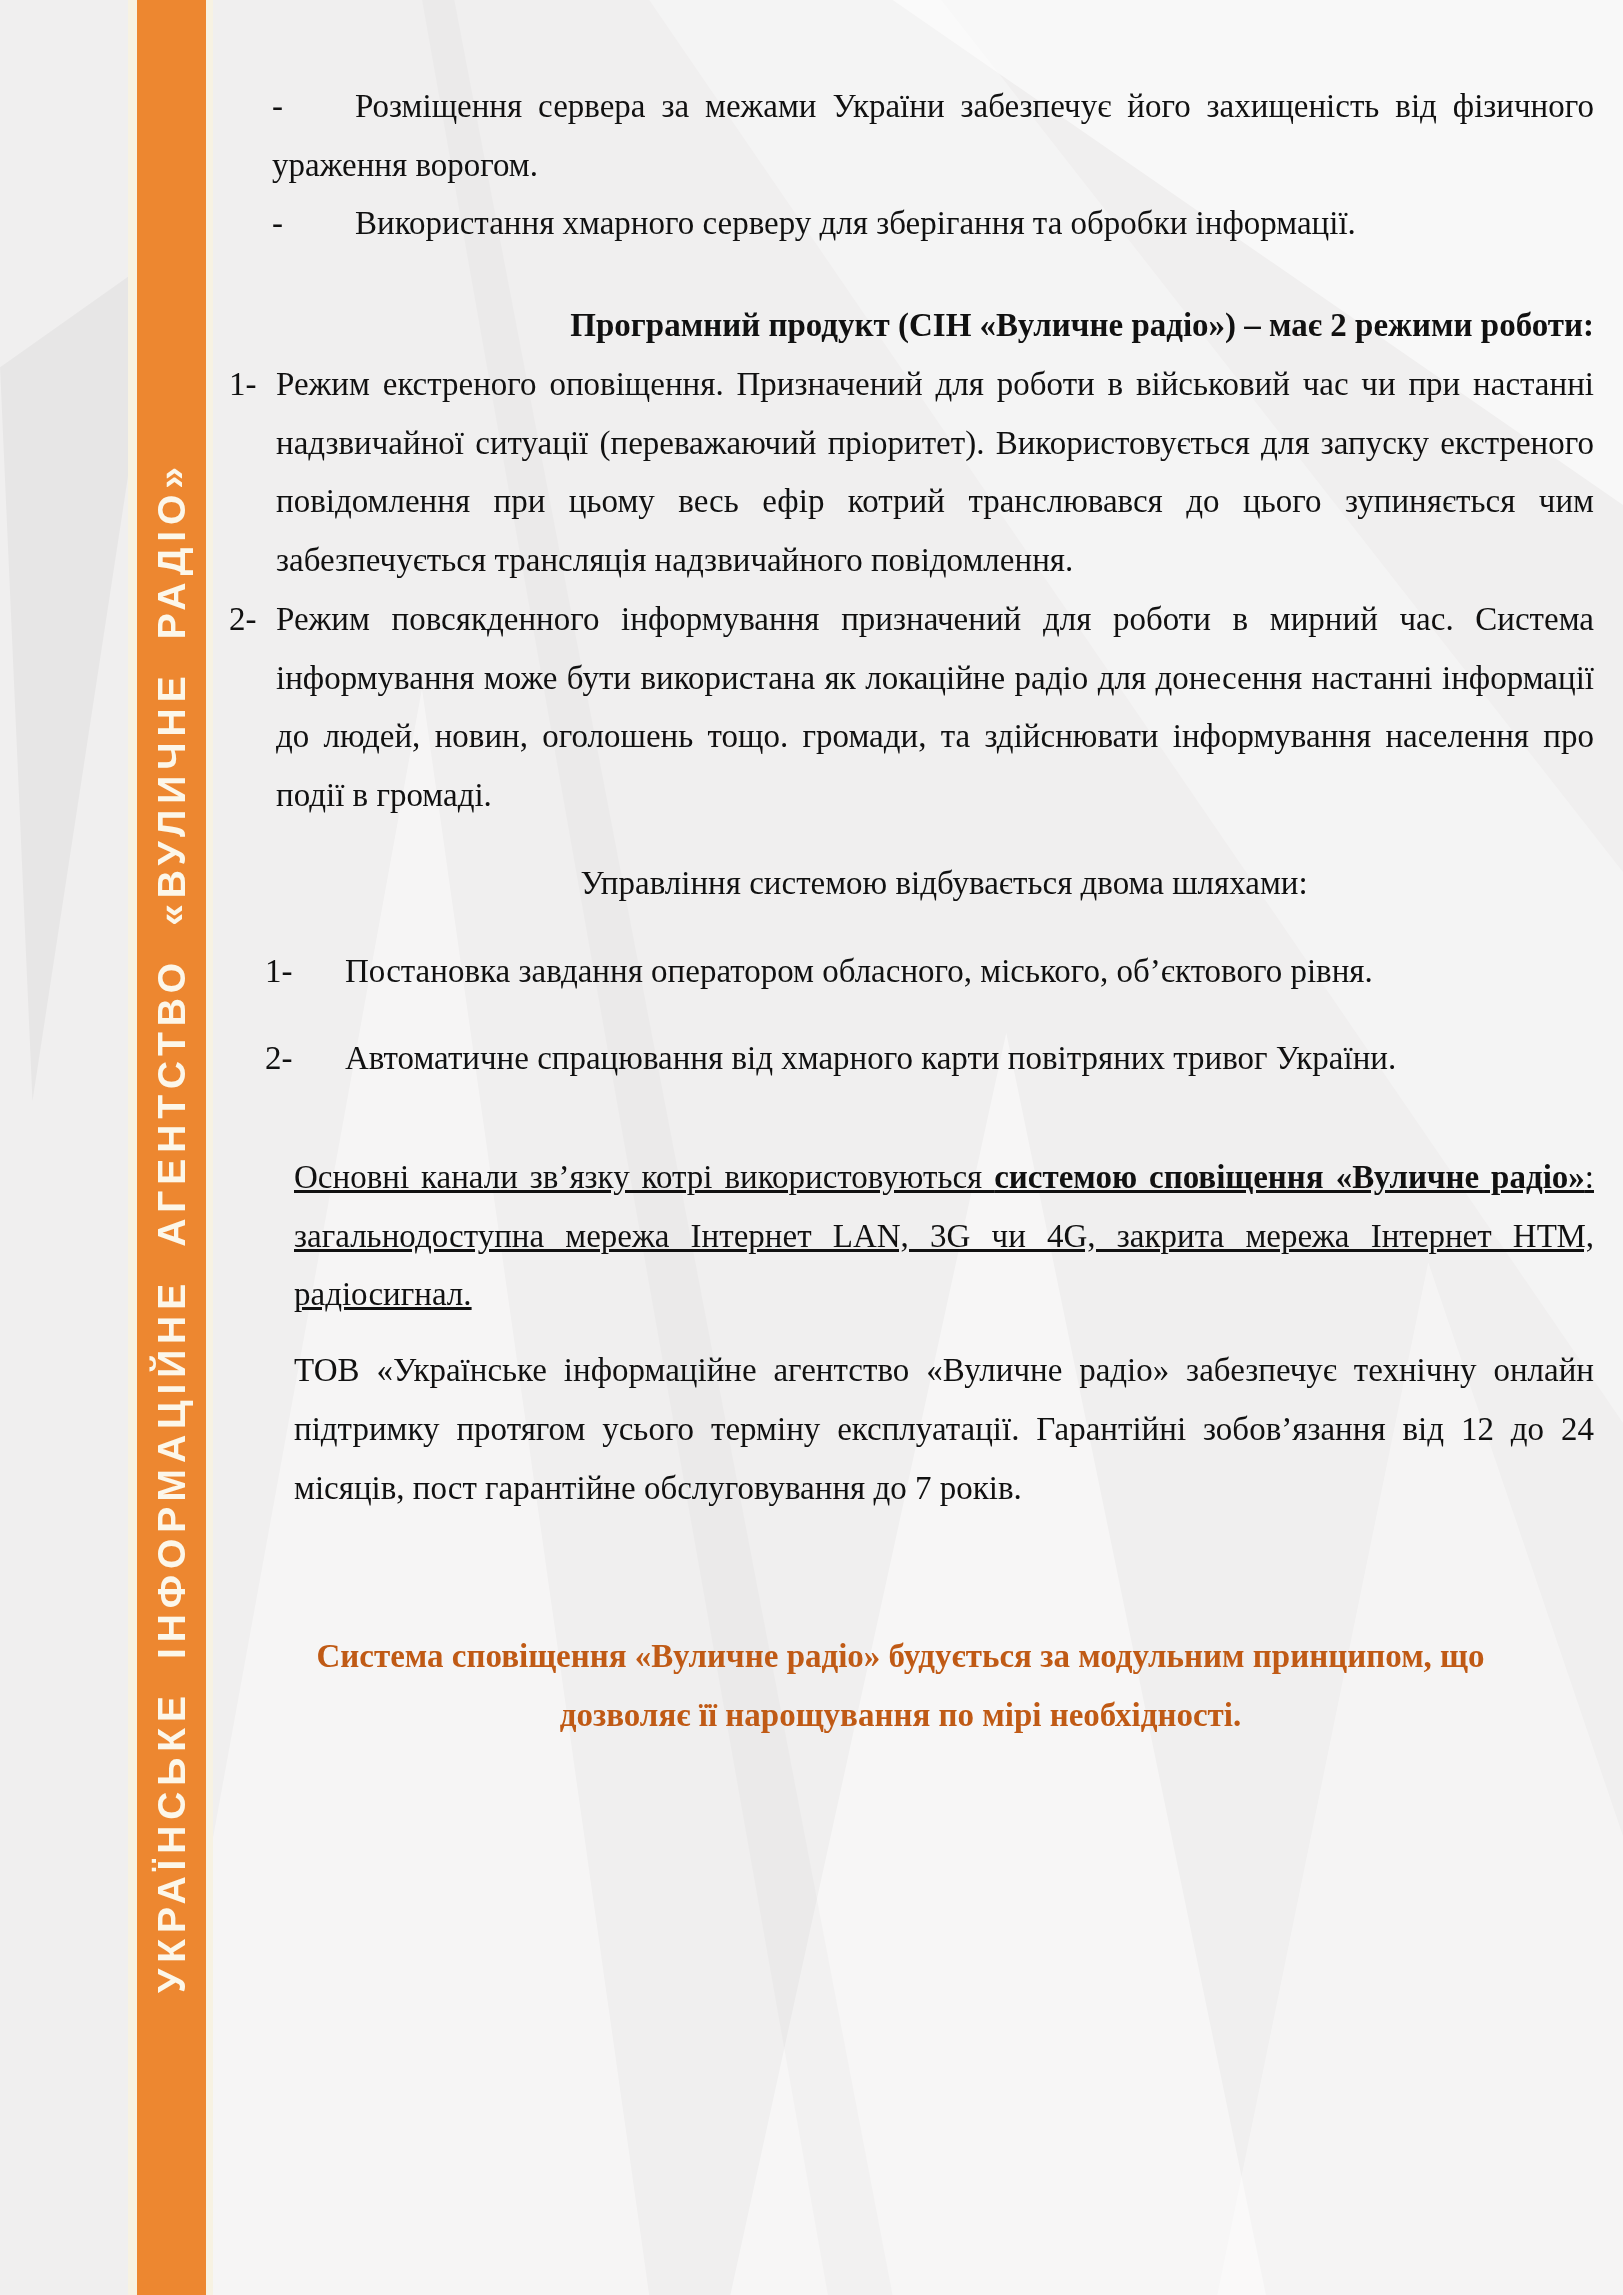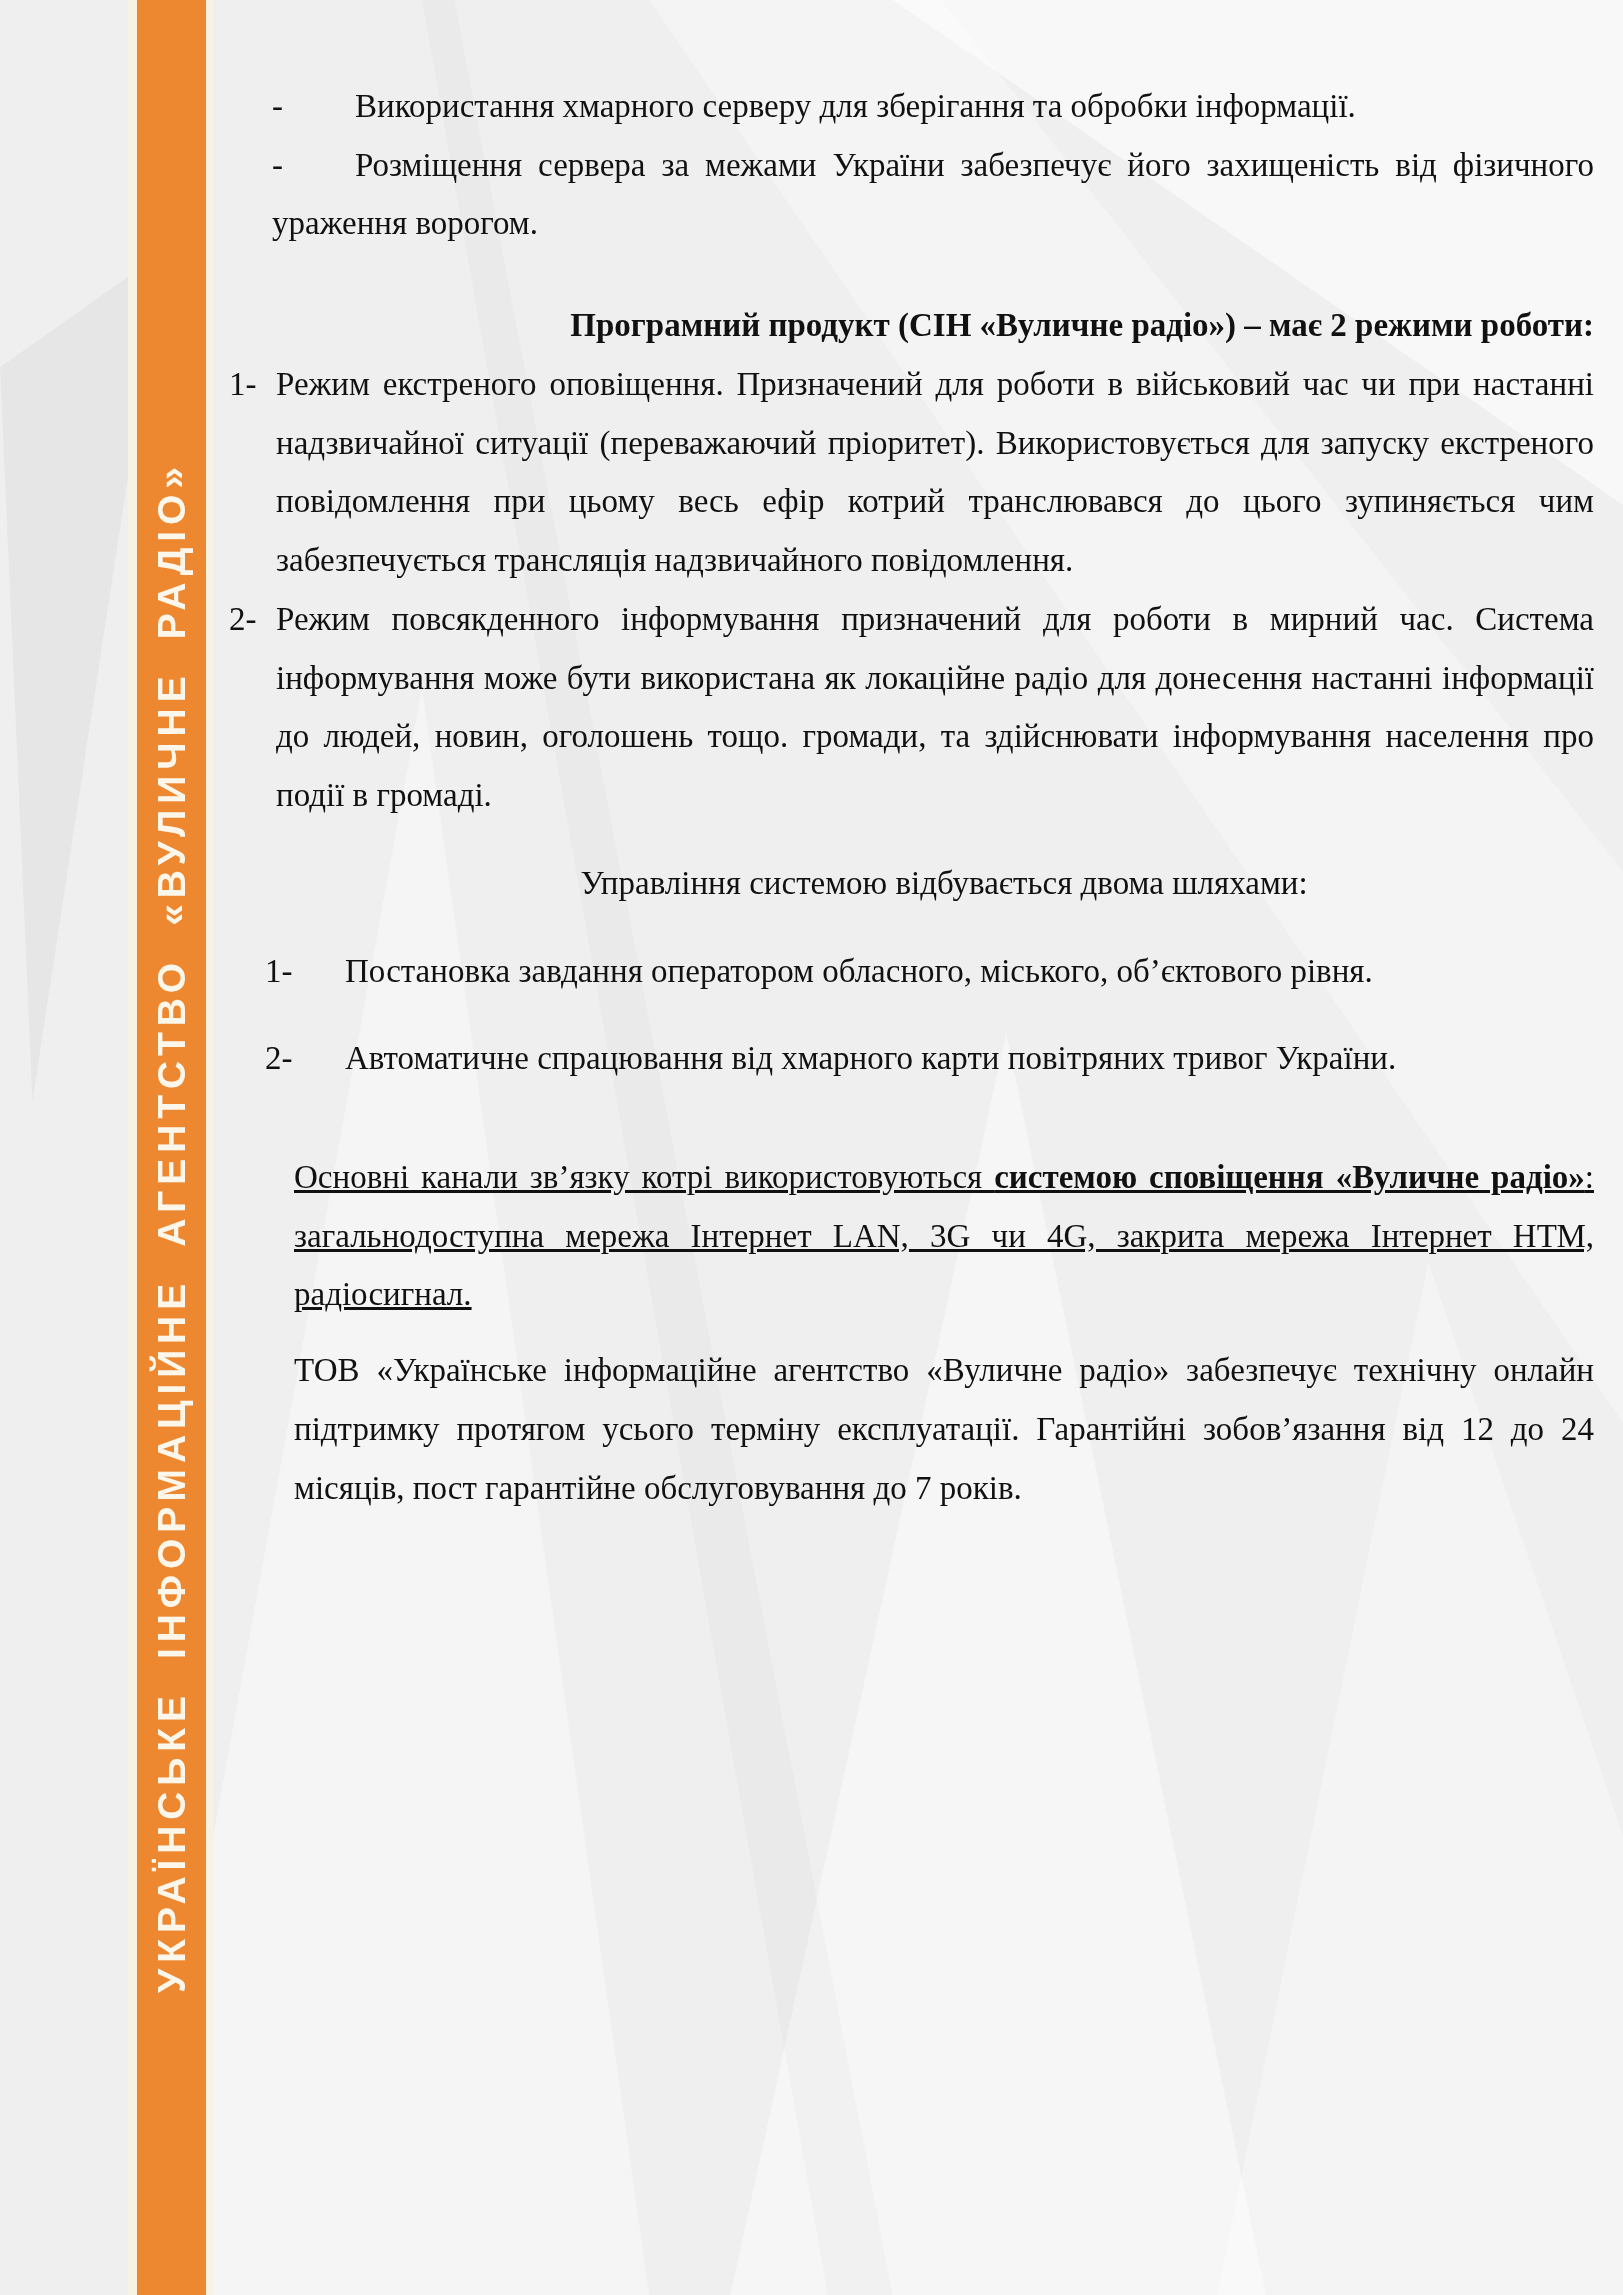--- a/index.html
+++ b/index.html
@@ -102,37 +102,38 @@
     <div class="f6"></div>
     <div class="f7"></div>
   </div>
 
   <div class="band">
     <div class="band-text">УКРАЇНСЬКЕ ІНФОРМАЦІЙНЕ АГЕНТСТВО «ВУЛИЧНЕ РАДІО»</div>
   </div>
 
   <div class="content">
 
+    <div class="bullet"><span>-</span><span class="tab"></span><span>Розміщення сервера за межами України забезпечує його захищеність від фізичного ураження ворогом.</span></div>
+
     <div class="bullet"><span>-</span><span class="tab"></span><span>Використання хмарного серверу для зберігання та обробки інформації.</span></div>
-
-    <div class="bullet"><span>-</span><span class="tab"></span><span>Розміщення сервера за межами України забезпечує його захищеність від фізичного ураження ворогом.</span></div>
 
     <div class="heading">Програмний продукт (СІН «Вуличне радіо») – має 2 режими роботи:</div>
 
     <div class="mode"><span class="num">1-</span><span>Режим екстреного оповіщення. Призначений для роботи в військовий час чи при настанні надзвичайної ситуації (переважаючий пріоритет). Використовується для запуску екстреного повідомлення при цьому весь ефір котрий транслювався до цього зупиняється чим забезпечується трансляція надзвичайного повідомлення.</span></div>
 
     <div class="mode"><span class="num">2-</span><span>Режим повсякденного інформування призначений для роботи в мирний час. Система інформування може бути використана як локаційне радіо для донесення настанні інформації до людей, новин, оголошень тощо. громади, та здійснювати інформування населення про події в громаді.</span></div>
 
 
     <div class="control">Управління системою відбувається двома шляхами:</div>
 
     <div class="ways"><span class="num2">1-</span><span>Постановка завдання оператором обласного, міського, об’єктового рівня.</span></div>
 
     <div class="ways"><span class="num2">2-</span><span>Автоматичне спрацювання від хмарного карти повітряних тривог України.</span></div>
 
     <div class="channels"><span>Основні канали зв’язку котрі використовуються </span><span class="b">системою сповіщення «Вуличне радіо»</span><span>:  загальнодоступна мережа Інтернет LAN, 3G чи 4G, закрита мережа Інтернет НТМ, радіосигнал.</span></div>
 
     <div class="tov">ТОВ «Українське інформаційне агентство «Вуличне радіо» забезпечує технічну онлайн підтримку протягом усього терміну експлуатації. Гарантійні зобов’язання від 12 до 24 місяців, пост гарантійне обслуговування до 7 років.</div>
 
+    <div class="highlight">Система сповіщення «Вуличне радіо» будується за модульним принципом, що дозволяє її нарощування по мірі необхідності.</div>
 
   </div>
 </div>
 
 
 </body></html>

